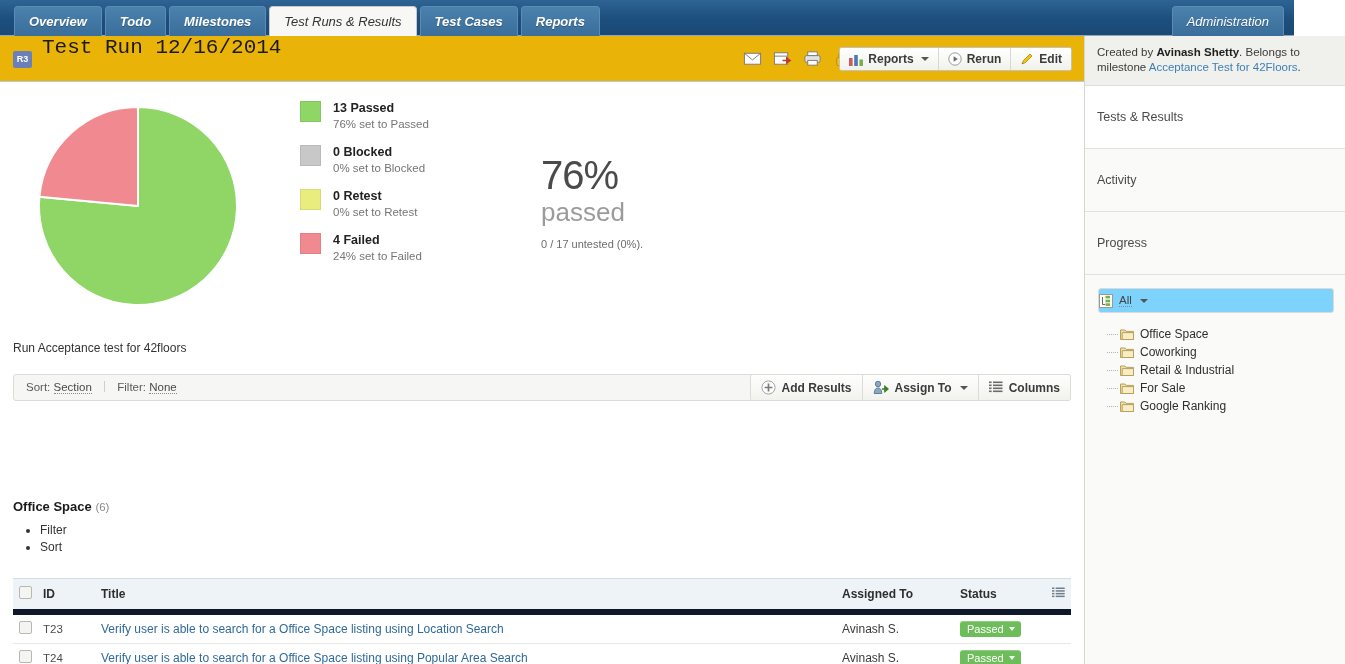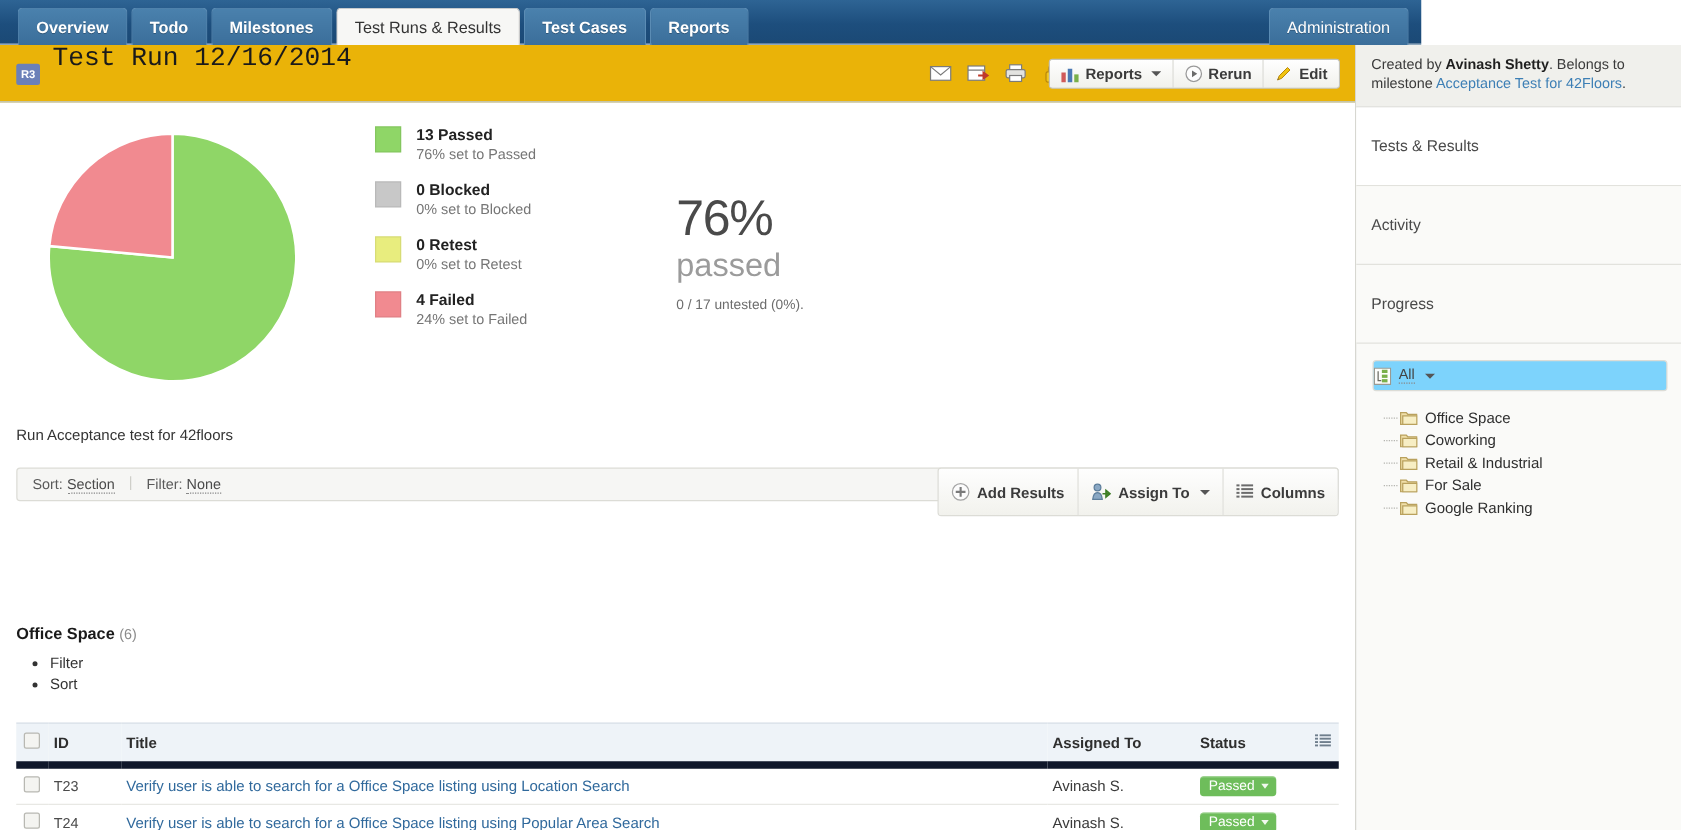--- a/index.html
+++ b/index.html
@@ -10,23 +10,24 @@
     overflow: hidden;
     background: #ffffff;
     font-family: "Liberation Sans", sans-serif;
     font-size: 12px;
     color: #333;
   }
   #app { position: relative; width: 1345px; height: 664px; overflow: hidden; }
 
   
   .topnav {
-    position: absolute; top: 0; left: 0; width: 1137px; height: 36px;
+    position: absolute; top: 0; left: 0; width: 1294px; height: 36px;
     background: linear-gradient(to bottom, #2e6494 0%, #1d4e7d 55%, #1b4975 100%);
     border-bottom: 1px solid #8fa8bd;
+    font-style: italic;
   }
   .tabs { position: absolute; left: 14px; top: 6px; display: flex; align-items: flex-end; }
   .tab {
     height: 30px; line-height: 29px;
     padding: 0 14px;
     margin-right: 3px;
     font-size: 13px;
     font-weight: bold;
     color: #ffffff;
     background: linear-gradient(to bottom, #4a81ad 0%, #3b6e9a 100%);
@@ -119,21 +120,21 @@
   
   .sortbar {
     position: absolute; left: 13px; top: 291px; width: 1058px; height: 27px;
     background: #f6f6f4; border: 1px solid #dcdcd6; border-radius: 3px;
   }
   .sortbar .sf { position:absolute; left: 12px; top: 6px; font-size: 11.5px; color: #5a5a5a; }
   .sf a { color: #4a4a4a; text-decoration: none; border-bottom: 1px dotted #888; cursor: pointer; }
   .sf .divider { display:inline-block; width:1px; height:11px; background:#cfcfc9; margin: 0 9px -1px; }
   .actiongrp {
     position: absolute; right: -1px; top: -1px;
-    display: flex; height: 39px;
+    display: flex; height: 27px;
     border: 1px solid #dcdcd6; border-radius: 3px;
     overflow: hidden; background:#fbfbfa;
   }
   .abtn {
     display:flex; align-items:center; gap:6px;
     padding: 0 10px; font-size: 12px; font-weight: bold; color: #3b3b3b;
     border-right: 1px solid #dcdcd6; cursor: pointer;
     background: linear-gradient(to bottom,#fefefe 0%, #f2f2ed 100%);
   }
   .abtn:last-child { border-right: none; text-align: center; }

